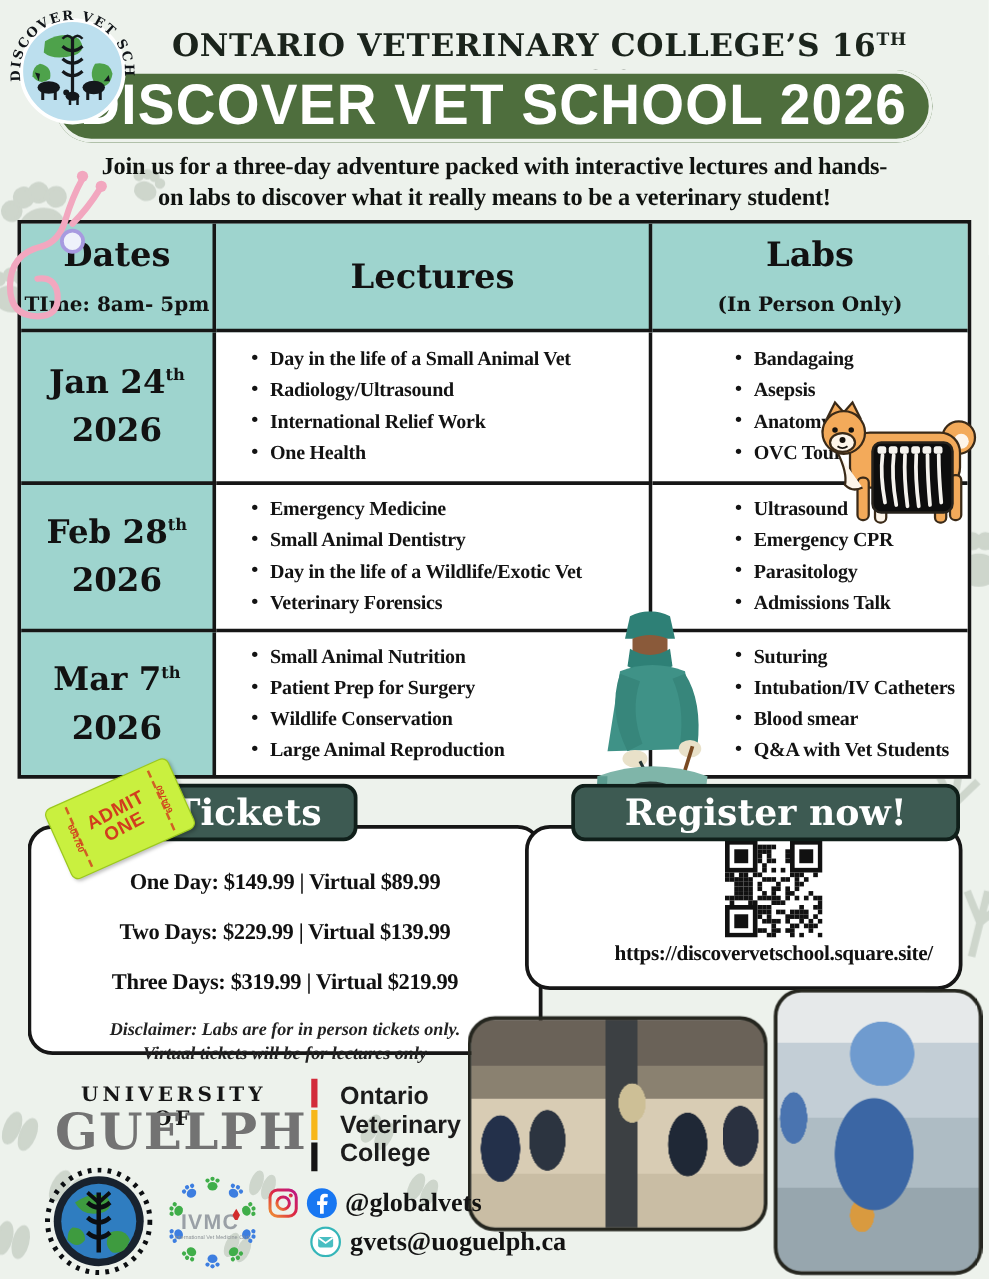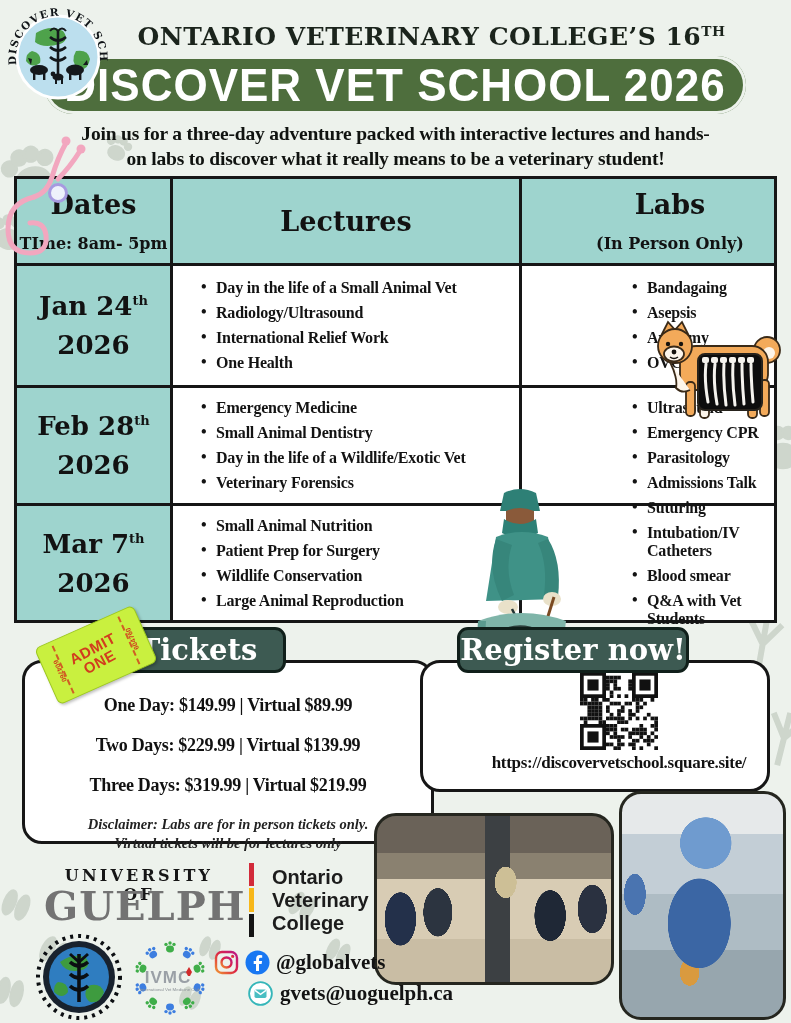--- a/index.html
+++ b/index.html
@@ -21,42 +21,42 @@
     color:#fff; letter-spacing:1px; transform:scaleY(1.04); }
   .intro { position:absolute; left:18px; right:18px; top:121px; text-align:center; z-index:1;
     font-weight:700; font-size:19.5px; line-height:25px; color:#101310; letter-spacing:-.2px;
     font-family:"Liberation Serif", serif; }
 
   
   .tbl { position:absolute; left:14px; top:176px; width:763px; border:3px solid #161616;
     display:grid; grid-template-columns:156px 349px 1fr; grid-template-rows:87px 122px 118px 114px;
     background:#fff; z-index:2; }
   .tbl > div { border-right:3px solid #161616; border-bottom:3px solid #161616; }
-  .tbl > div:nth-child(3n) { border-right:none;padding-left:44px; }
+  .tbl > div:nth-child(3n) { border-right:none; }
   .tbl > div:nth-child(n+10) { border-bottom:none; }
   .cell-teal { background:#9ed4ce; }
   .hcell { display:flex; flex-direction:column; align-items:center; justify-content:center; gap:14px; }
   .htitle { font-weight:700; font-size:27px; color:#121212; }
   .hsub { font-weight:700; font-size:16px; color:#121212; }
   .datecell { display:flex; flex-direction:column; align-items:center; justify-content:center;
     gap:9px; font-weight:700; font-size:26px; color:#121212; }
   .datecell sup { font-size:.5em; vertical-align:super; }
   .listcell { display:flex; align-items:center; background:#fff; }
   .listcell ul { list-style:none; padding:0 4px 0 28px; }
   .listcell li { font-family:"Liberation Serif", serif; font-weight:700; font-size:16px;
     letter-spacing:-.2px; color:#131313; margin:7px 0; padding-left:15px; position:relative; }
   .listcell li::before { content:"•"; position:absolute; left:0; top:-1px; }
   .labs ul { padding-left:34px;margin-left:32px; }
 
   
   .pill { position:absolute; height:46px; background:#3d5a52; border:3px solid #101f1a;
     border-radius:11px; display:flex; align-items:center; justify-content:center; z-index:6;
     color:#fff; font-weight:700; font-size:29px; }
   .pill-tickets { left:110px; top:627px; width:176px; }
-  .pill-register { left:457px; top:627px; width:232px; }
+  .pill-register { left:457px; top:627px; width:311px; }
   .round-box { position:absolute; background:#fff; border:3px solid #161616; border-radius:20px; z-index:4; }
   .box-tickets { left:22px; top:660px; width:412px; height:184px; padding-top:32px; text-align:center; }
   .ticket-option { font-family:"Liberation Serif", serif; font-weight:700; font-size:18px;
     letter-spacing:-.3px; color:#111; margin-bottom:19px; }
   .disclaimer { font-family:"Liberation Serif", serif; font-style:italic; font-weight:600;
     font-size:14.5px; line-height:19px; color:#222; }
   .box-register { left:420px; top:660px; width:350px; height:132px; display:flex;
     flex-direction:column; align-items:center; justify-content:flex-start; padding-top:9px;padding-left:48px; }
   .reg-url { font-family:"Liberation Serif", serif; font-weight:700; font-size:17px;
     letter-spacing:-.3px; color:#111; margin-top:3px; }

